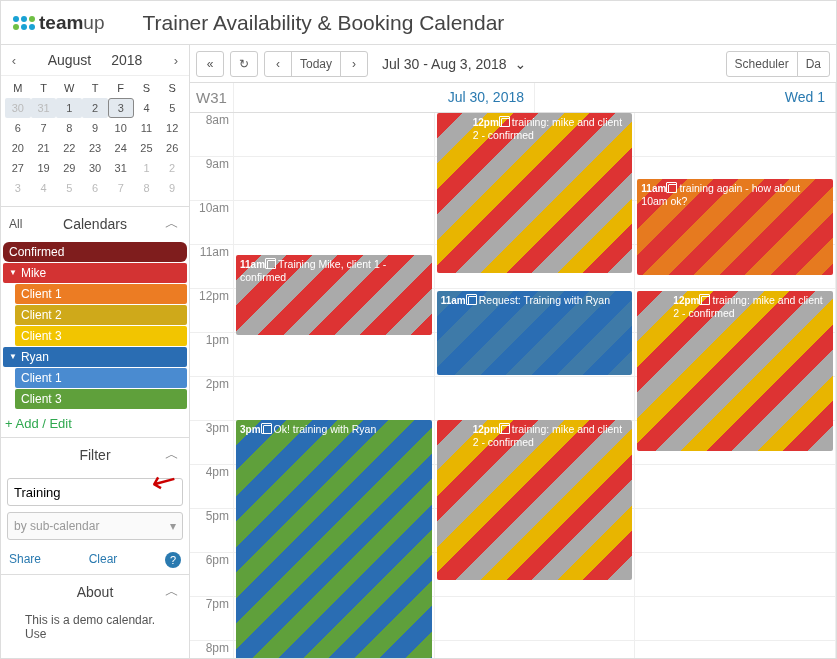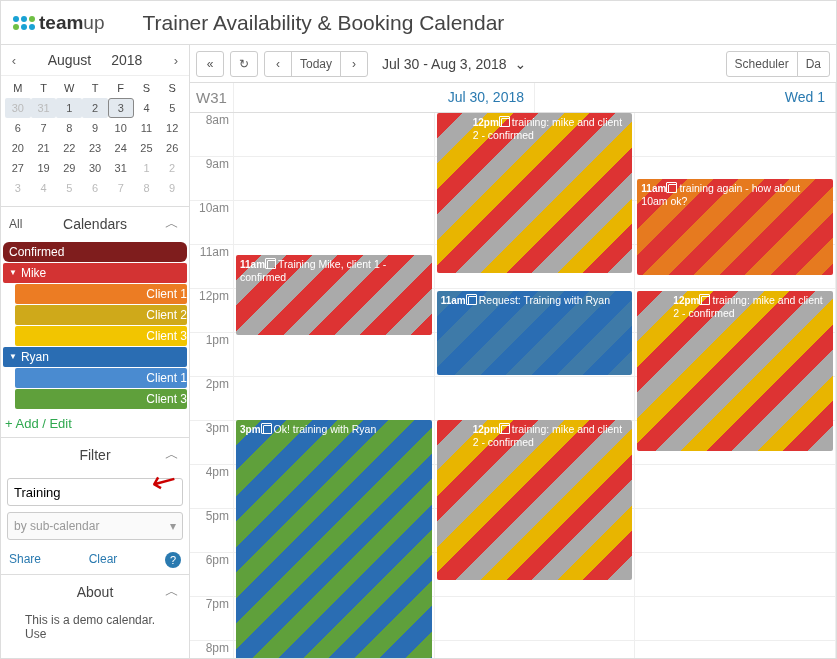--- a/index.html
+++ b/index.html
@@ -31,21 +31,21 @@
   .mini-cell.sel{background:#e3e9ef;border-radius:2px;}
   .mini-cell.today{border:1px solid #888;border-radius:3px;}
   
   .section{border-top:1px solid #ddd;}
   .section-head{display:flex;align-items:center;justify-content:center;position:relative;height:34px;font-size:14px;color:#444;cursor:pointer;}
   .section-head .all{position:absolute;left:8px;font-size:12px;color:#555;}
   .section-head .chev{position:absolute;right:10px;color:#888;}
   
   .cal-list{}
   .cal-item{height:20px;line-height:20px;font-size:12px;color:#fff;border-radius:2px;margin:1px 2px;padding-left:6px;display:flex;align-items:center;gap:4px;}
-  .cal-item.indent{margin-left:14px;justify-content:flex-end;}
+  .cal-item.indent{margin-left:14px;}
   .cal-item .tri{font-size:8px;}
   .add-edit{color:#2fa84f;font-size:13px;padding:6px 4px;}
   
   .filter-box{padding:6px;}
   .filter-input{width:100%;height:28px;border:1px solid #ccc;border-radius:3px;padding:0 6px;font-size:13px;}
   .filter-select{width:100%;height:28px;border:1px solid #ccc;border-radius:3px;padding:8px 6px;font-size:12px;color:#999;margin-top:6px;display:flex;align-items:center;justify-content:space-between;background:#fafafa;}
   .share-clear{display:flex;justify-content:space-between;padding:6px 8px;font-size:12px;}
   .share-clear a{color:#2a7ab0;text-decoration:none;}
   .help{width:16px;height:16px;border-radius:50%;background:#2a7ab0;color:#fff;font-size:11px;display:flex;align-items:center;justify-content:center;}
   .about-text{font-size:12px;color:#555;padding:4px 24px;}

